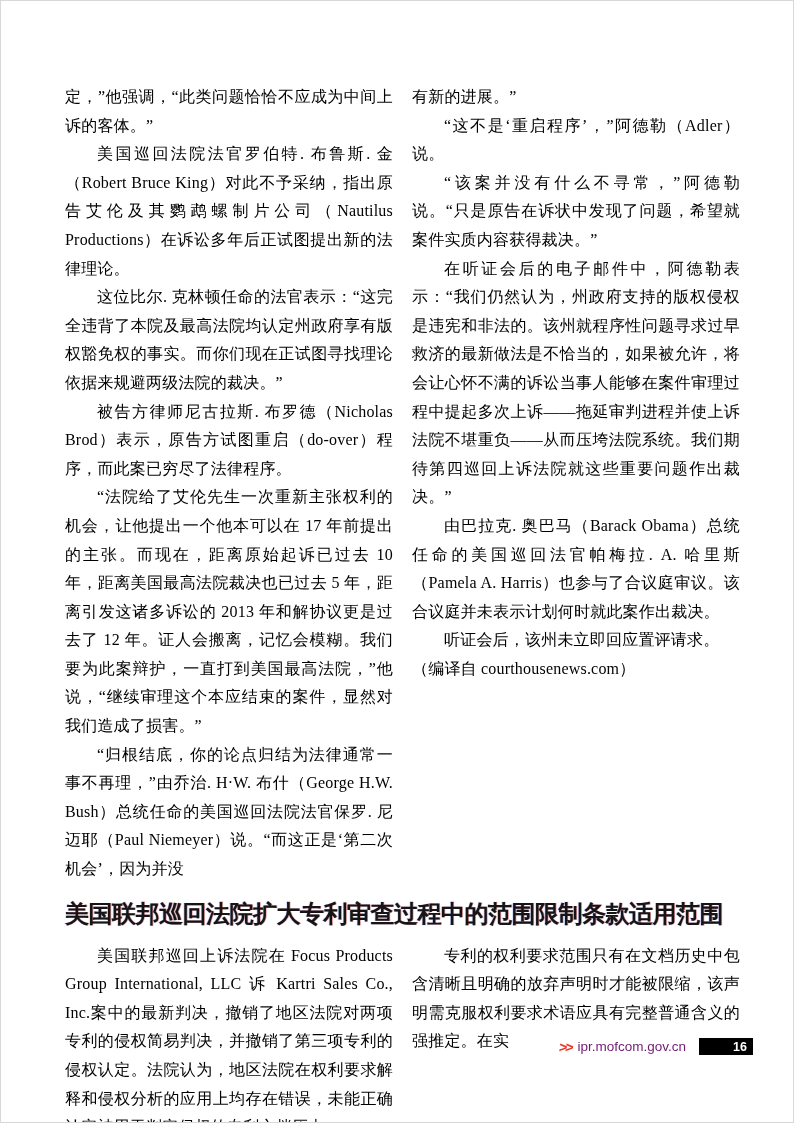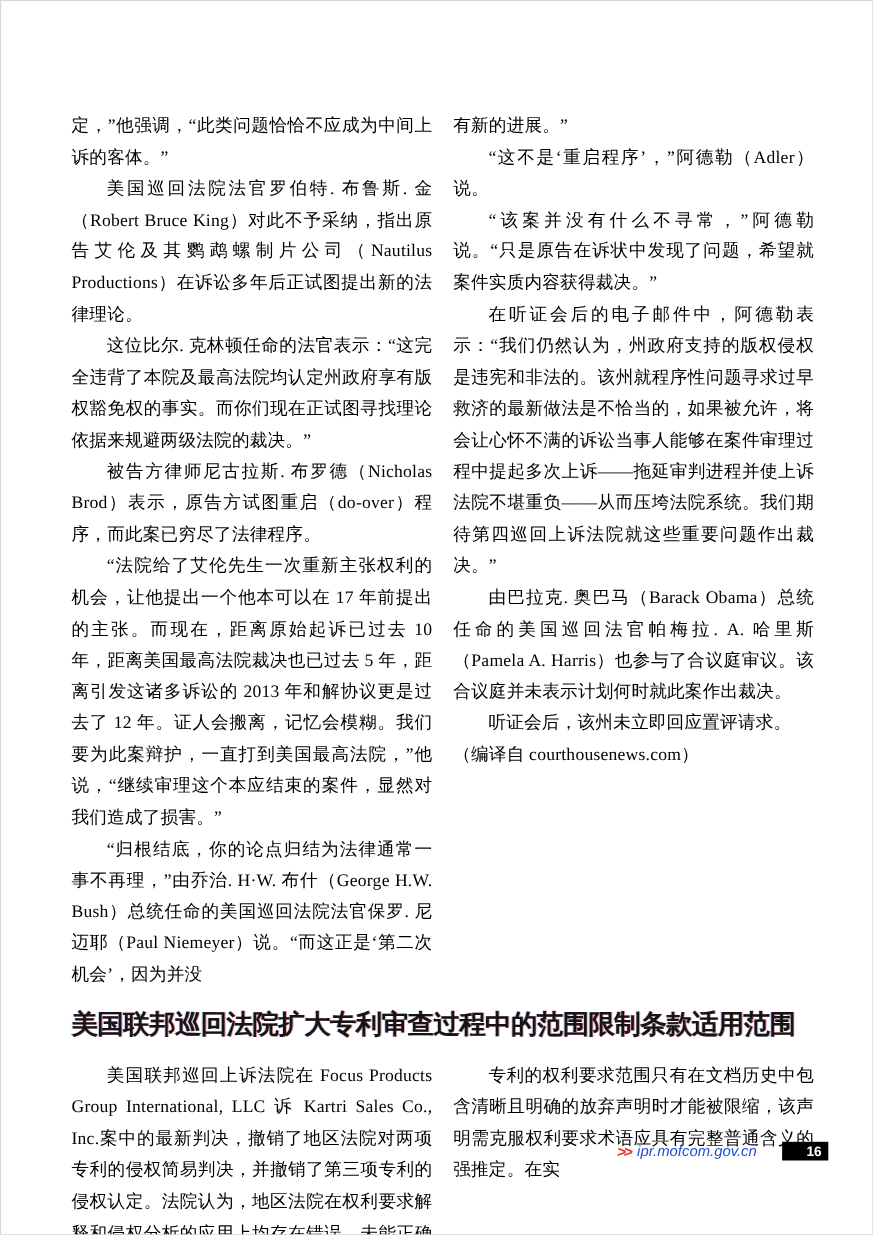--- a/index.html
+++ b/index.html
@@ -13,21 +13,20 @@
     color:#000000;
     overflow:hidden;
   }
   .content{
     position:absolute;
     left:64px; right:53px; top:82px;
   }
   .cols{
     display:flex;
     gap:19px;
-    margin-top:18px;
   }
   .col{
     flex:1 1 0;
     min-width:0;
   }
   .col p{
     margin:0;
     font-size:16px;
     line-height:28.6px;
     text-align:justify;
@@ -58,26 +57,25 @@
   .footer .chevrons{
     font-style:italic;
     font-weight:bold;
     font-size:14px;
     letter-spacing:-2px;
     margin-right:6px;
     transform:skewX(-8deg);
   }
   .footer .site{
     font-size:13.5px;
-    color:#1d4ed8;
-    margin-right:23px;
-    font-style:italic;
+    color:#701a75;
+    margin-right:13px;
   }
   .footer .page-box{
-    width:42px;height:17px;
+    width:54px;height:17px;
     display:flex;align-items:center;justify-content:flex-end;
     padding-right:6px;box-sizing:border-box;
     color:#ffffff;
     font-size:12.5px;
     font-weight:bold;
   }
 </style>
 </head>
 <body>
 

